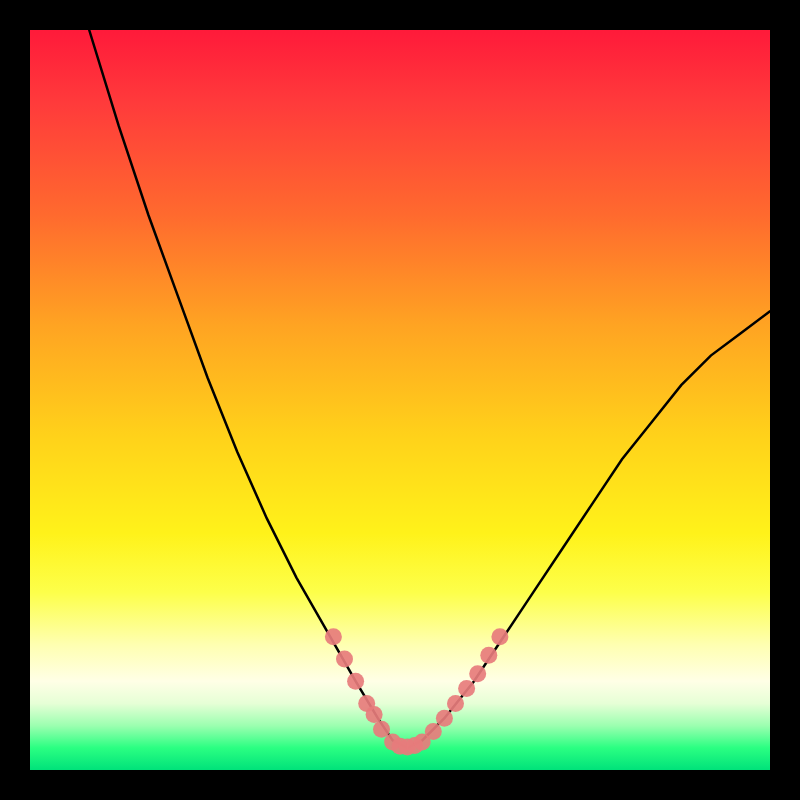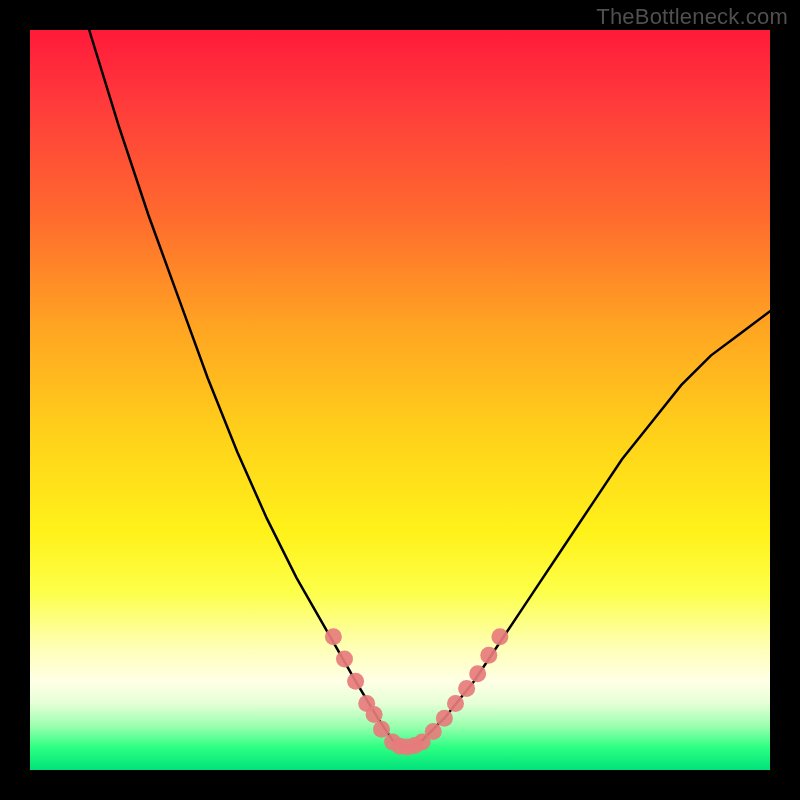--- a/index.html
+++ b/index.html
@@ -82,14 +82,13 @@
           <circle cx="403.3" cy="701.5" r="8.5" fill="#e77c7c" fill-opacity="0.92"></circle>
           <circle cx="414.4" cy="688.2" r="8.5" fill="#e77c7c" fill-opacity="0.92"></circle>
           <circle cx="425.5" cy="673.4" r="8.5" fill="#e77c7c" fill-opacity="0.92"></circle>
           <circle cx="436.6" cy="658.6" r="8.5" fill="#e77c7c" fill-opacity="0.92"></circle>
           <circle cx="447.7" cy="643.8" r="8.5" fill="#e77c7c" fill-opacity="0.92"></circle>
           <circle cx="458.8" cy="625.3" r="8.5" fill="#e77c7c" fill-opacity="0.92"></circle>
           <circle cx="469.9" cy="606.8" r="8.5" fill="#e77c7c" fill-opacity="0.92"></circle>
         </g>
     </svg>
   </div>
-  <div class="watermark">TheBottleneck.com</div>
 </div>
 
 </body></html>

